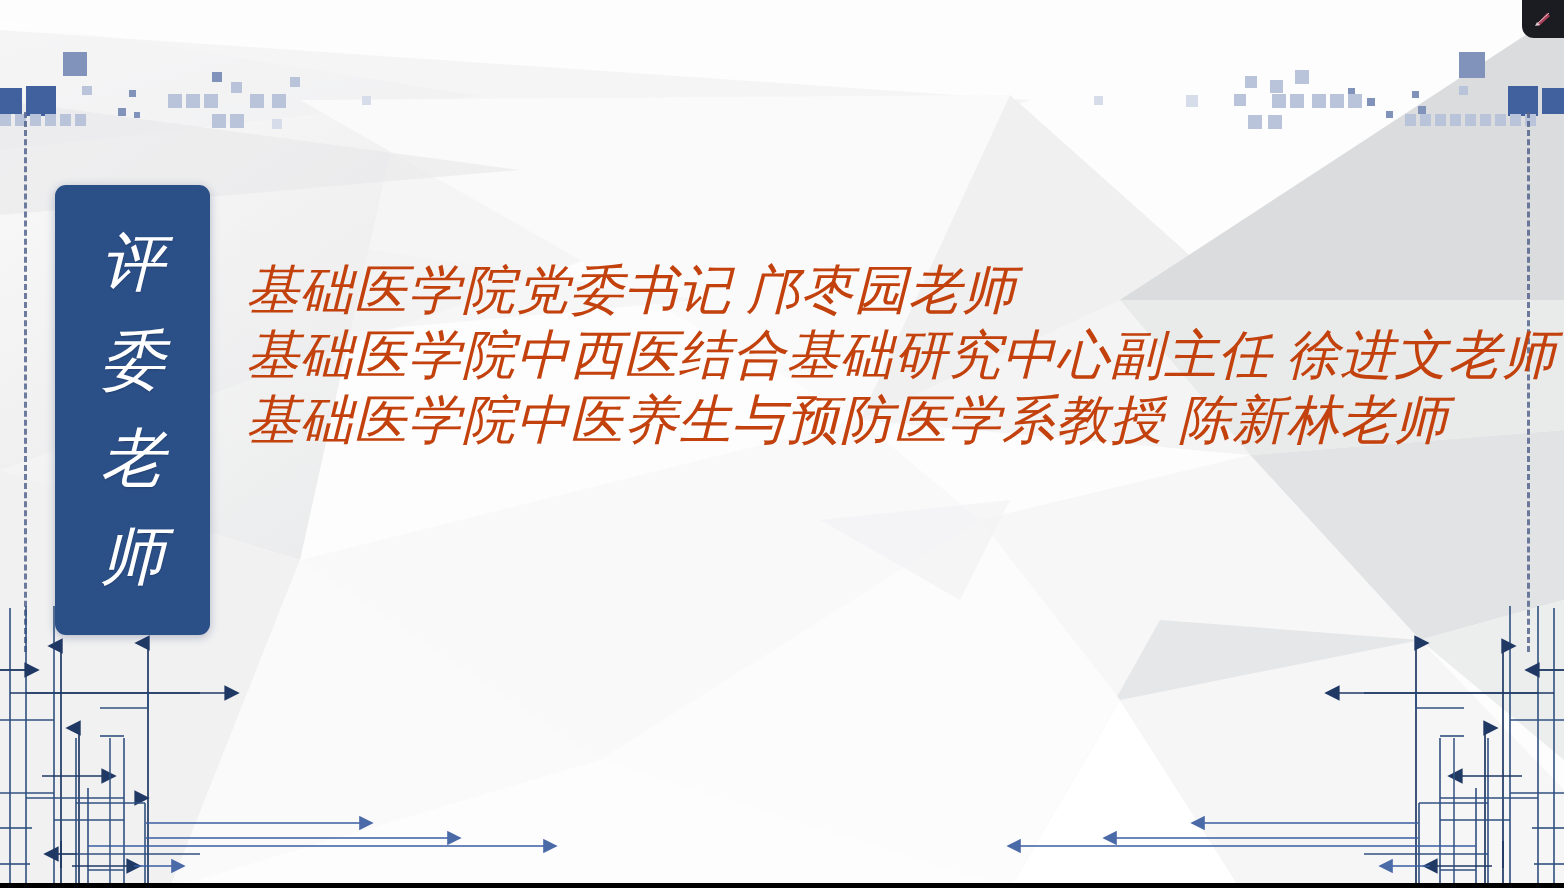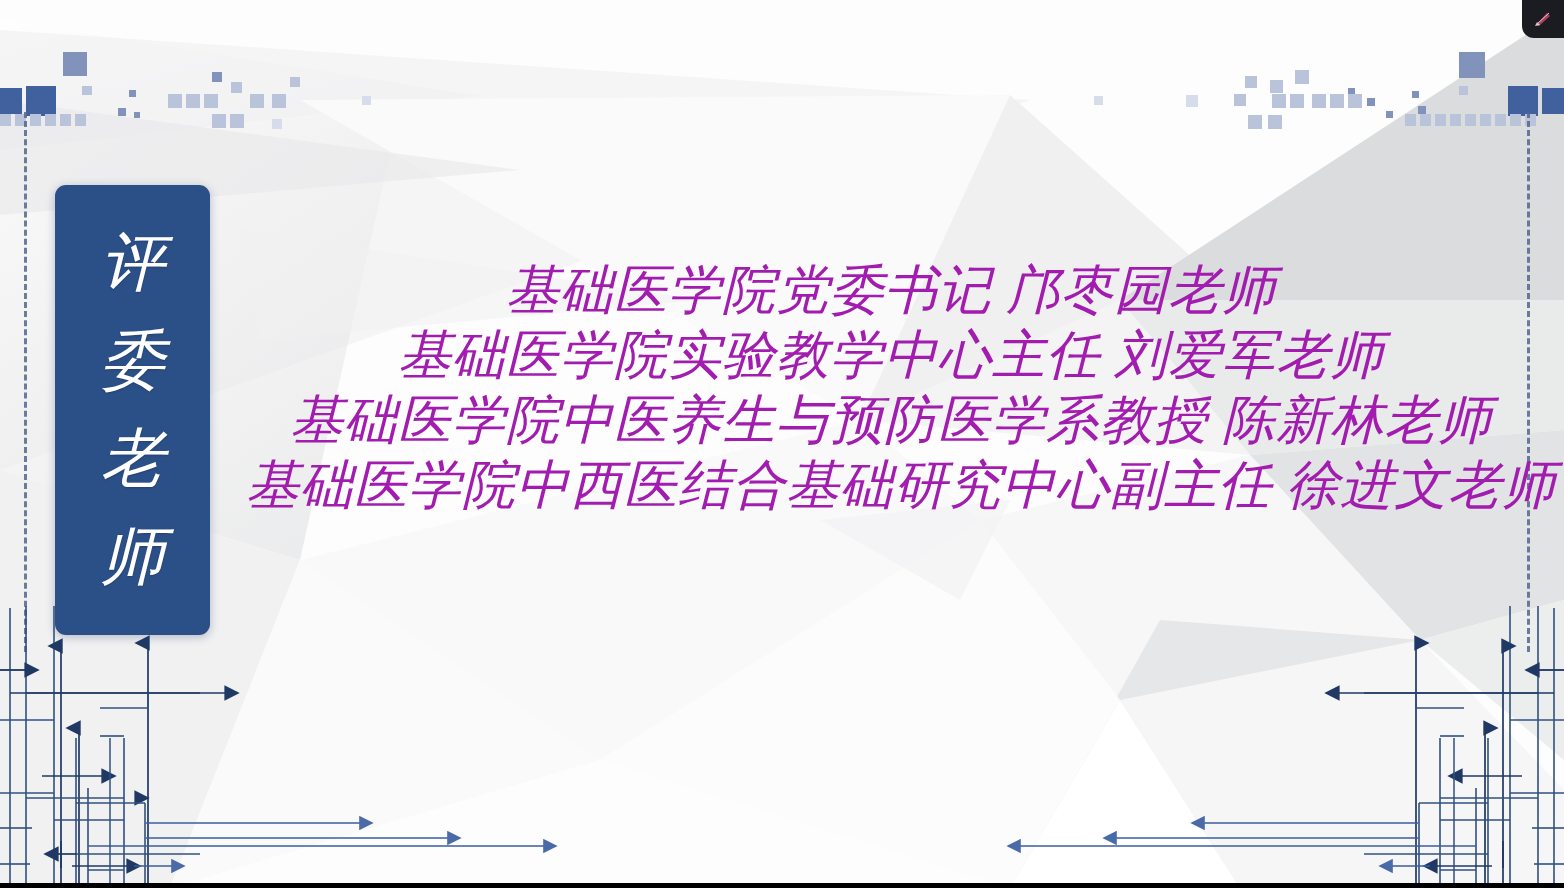--- a/index.html
+++ b/index.html
@@ -73,28 +73,27 @@
   }
 
   
   #judge-list {
     position: absolute;
     left: 246px;
     top: 258px;
     width: 1290px;
   }
   #judge-list .line {
-    color: #a21caf;
+    color: #c2410c;
     font-size: 53px;
     line-height: 65px;
     white-space: nowrap;
     font-family: "Liberation Serif", "DejaVu Serif", serif;
     font-style: italic;
     letter-spacing: 1px;
-    text-align: center;
   }
 
   
   .circuit {
     position: absolute;
     bottom: 0;
     width: 560px;
     height: 290px;
     pointer-events: none;
   }
@@ -251,23 +250,22 @@
 
   <div id="title-plate">
     <span class="ch">评</span>
     <span class="ch">委</span>
     <span class="ch">老</span>
     <span class="ch">师</span>
   </div>
 
   <div id="judge-list">
     <div class="line">基础医学院党委书记 邝枣园老师</div>
-    <div class="line">基础医学院实验教学中心主任 刘爱军老师</div>
+    <div class="line">基础医学院中西医结合基础研究中心副主任 徐进文老师</div>
     <div class="line">基础医学院中医养生与预防医学系教授 陈新林老师</div>
-    <div class="line">基础医学院中西医结合基础研究中心副主任 徐进文老师</div>
   </div>
 
   <svg id="circuit-left" class="circuit" viewBox="0 0 560 290" preserveAspectRatio="none">
     <defs>
       <marker id="arrU" markerWidth="9" markerHeight="9" refX="4.5" refY="8" orient="auto">
         <path d="M4.5,0 L9,9 L0,9 Z" fill="#1f3864"></path>
       </marker>
       <marker id="arrR" markerWidth="9" markerHeight="9" refX="8" refY="4.5" orient="auto">
         <path d="M0,0 L9,4.5 L0,9 Z" fill="#1f3864"></path>
       </marker>

